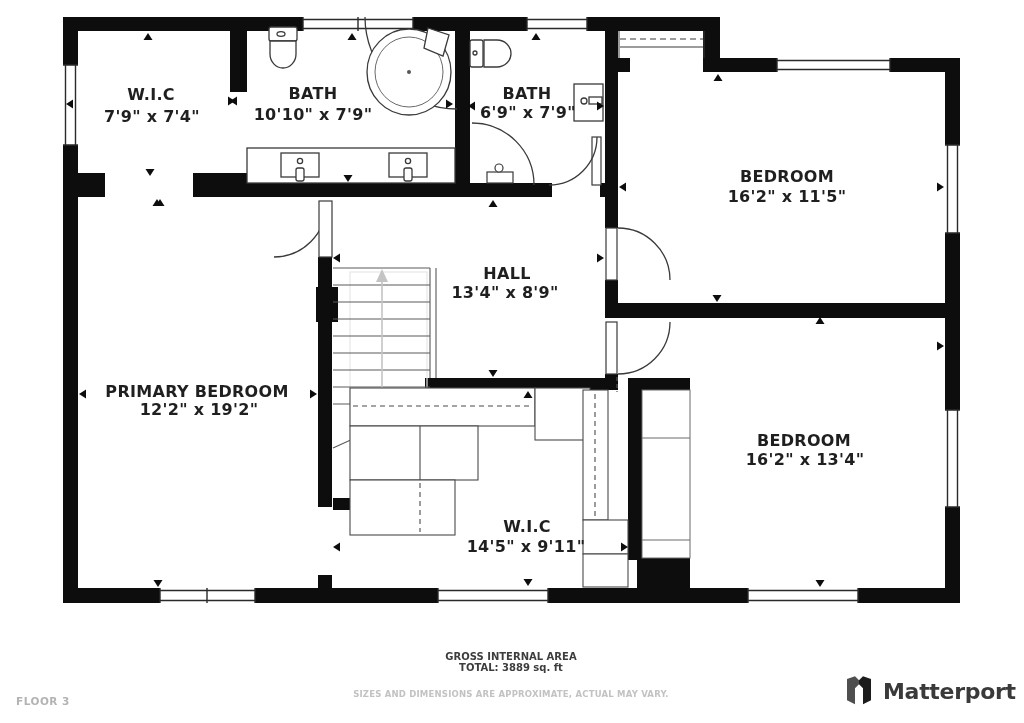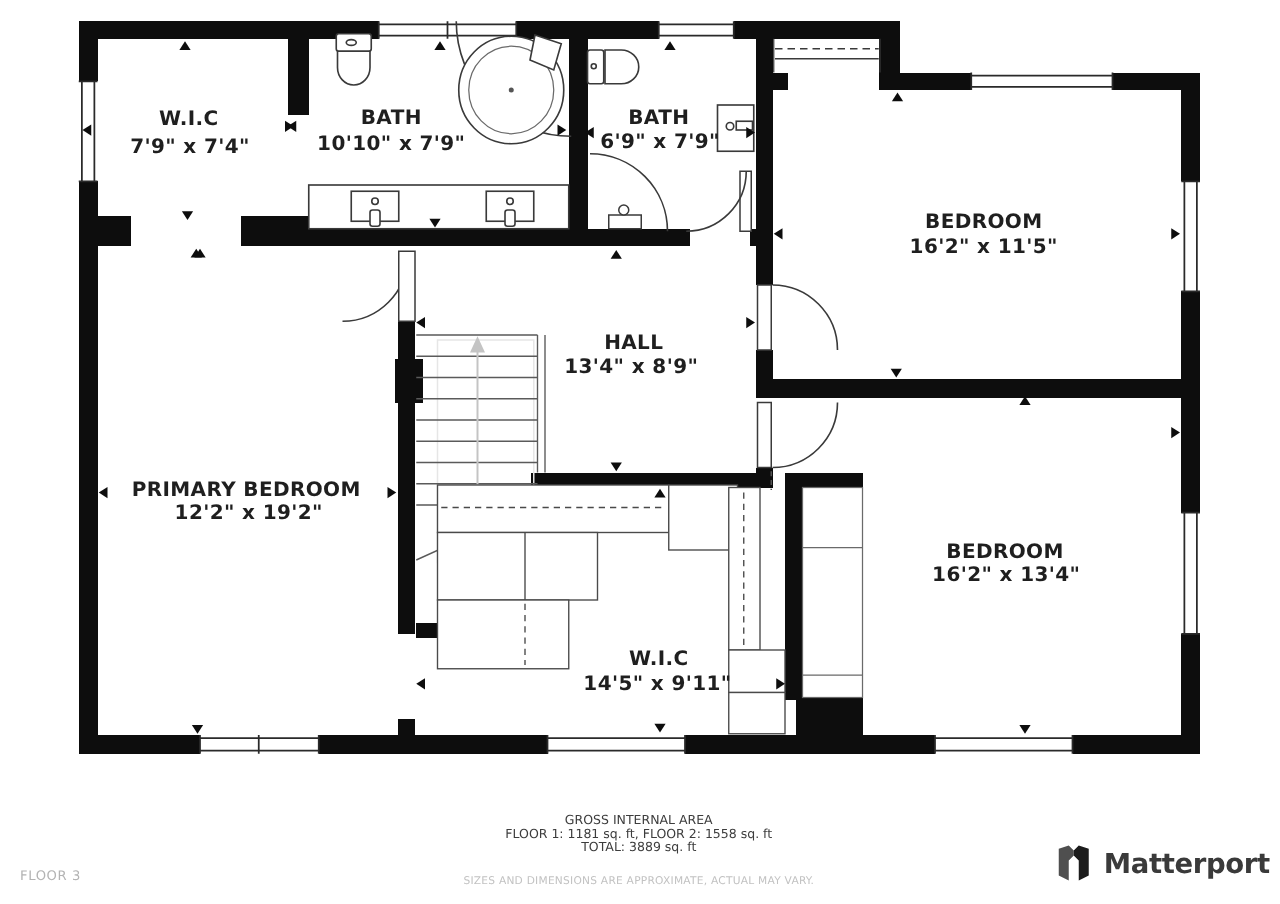--- a/index.html
+++ b/index.html
@@ -5,24 +5,24 @@
   html,body{margin:0;padding:0;background:#ffffff;}
   .stage{position:relative;width:1024px;height:723px;background:#fff;overflow:hidden;
          font-family:"DejaVu Sans","Liberation Sans",sans-serif;}
   .plan-svg{position:absolute;left:0;top:0;}
   .room-name,.room-dims{font-family:"DejaVu Sans","Liberation Sans",sans-serif;
          font-weight:bold;fill:#1f1f1f;text-anchor:middle;font-size:16px;letter-spacing:.3px;}
   .watermark{position:absolute;top:647px;left:50%;transform:translateX(-50%);
          font-size:24px;font-weight:bold;color:#d7d7d7;background:#f4f4f4;
          padding:1px 14px;letter-spacing:2px;white-space:nowrap;border-radius:2px;}
   .footer-block{position:absolute;left:311px;top:651px;width:400px;text-align:center;
-         font-size:10px;font-weight:normal;color:#3d3d3d;line-height:11px;}
+         font-size:10px;font-weight:bold;color:#3d3d3d;line-height:11px;}
   .footer-block .disclaimer{font-size:8.5px;color:#c2c2c2;letter-spacing:.2px;margin-top:16px;}
   .floor-label{position:absolute;left:16px;top:695px;font-size:10.5px;color:#b3b3b3;
-         letter-spacing:.5px;font-weight:normal;}
+         letter-spacing:.5px;font-weight:bold;}
   .brand{position:absolute;left:843px;top:675px;display:flex;align-items:center;}
   .brand-text{font-size:22px;font-weight:bold;color:#3a3a3a;margin-left:8px;letter-spacing:-.3px;}
 </style>
 </head>
 <body>
 
 <div class="stage">
 
 
   <svg class="plan-svg" width="1024" height="723" viewBox="0 0 1024 723">
@@ -271,21 +271,20 @@
       </g>
       <g>
         <text class="room-name" x="527" y="532">W.I.C</text>
         <text class="room-dims" x="526" y="552">14'5" x 9'11"</text>
       </g>
     </g>
   </svg>
 
   <div class="footer-block">
     <div>GROSS INTERNAL AREA</div>
-    <div>FLOOR 1: 1181 sq. ft, FLOOR 2: 1558 sq. ft</div>
     <div>TOTAL: 3889 sq. ft</div>
     <div class="disclaimer">SIZES AND DIMENSIONS ARE APPROXIMATE, ACTUAL MAY VARY.</div>
   </div>
 
   <div class="floor-label">FLOOR 3</div>
 
   <div class="brand">
     <svg width="32" height="32" viewBox="0 0 24 24">
       <polygon points="3,3 9,1 12,4 12,7 9,10 9,22 3,19" fill="#4f4f4f"></polygon>
       <polygon points="12,4 15,1 21,3 21,19 15,22 15,10 12,7" fill="#1c1c1c"></polygon>

